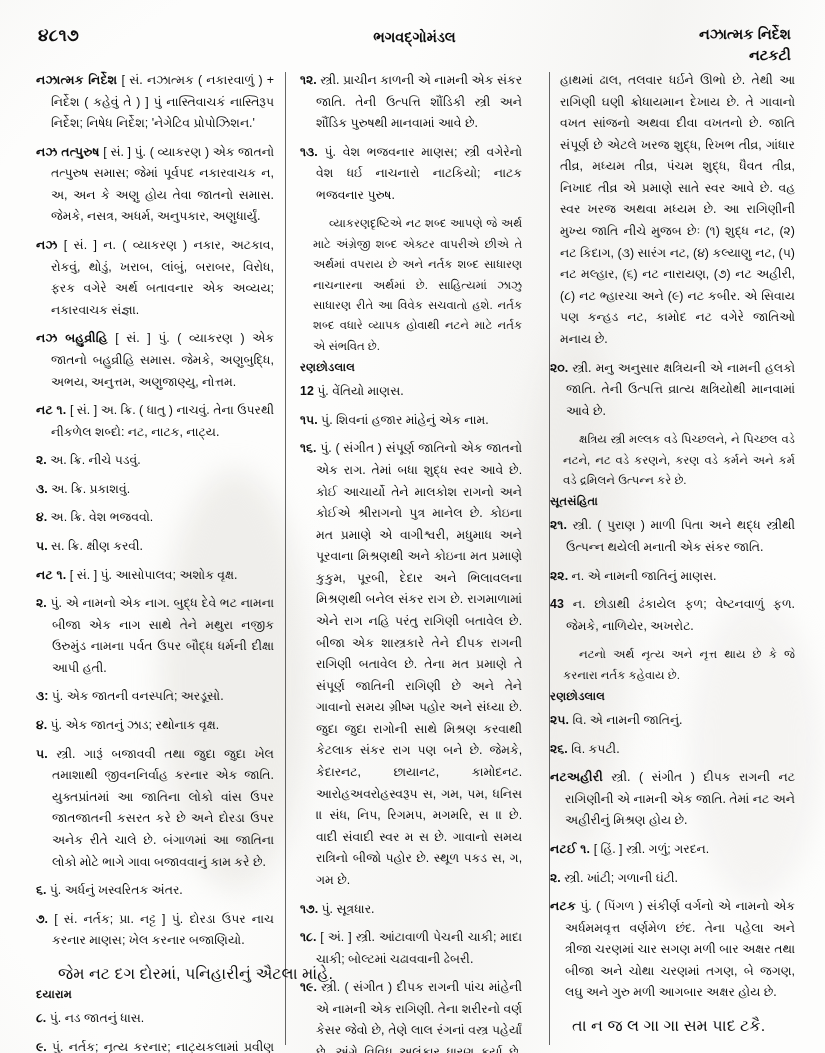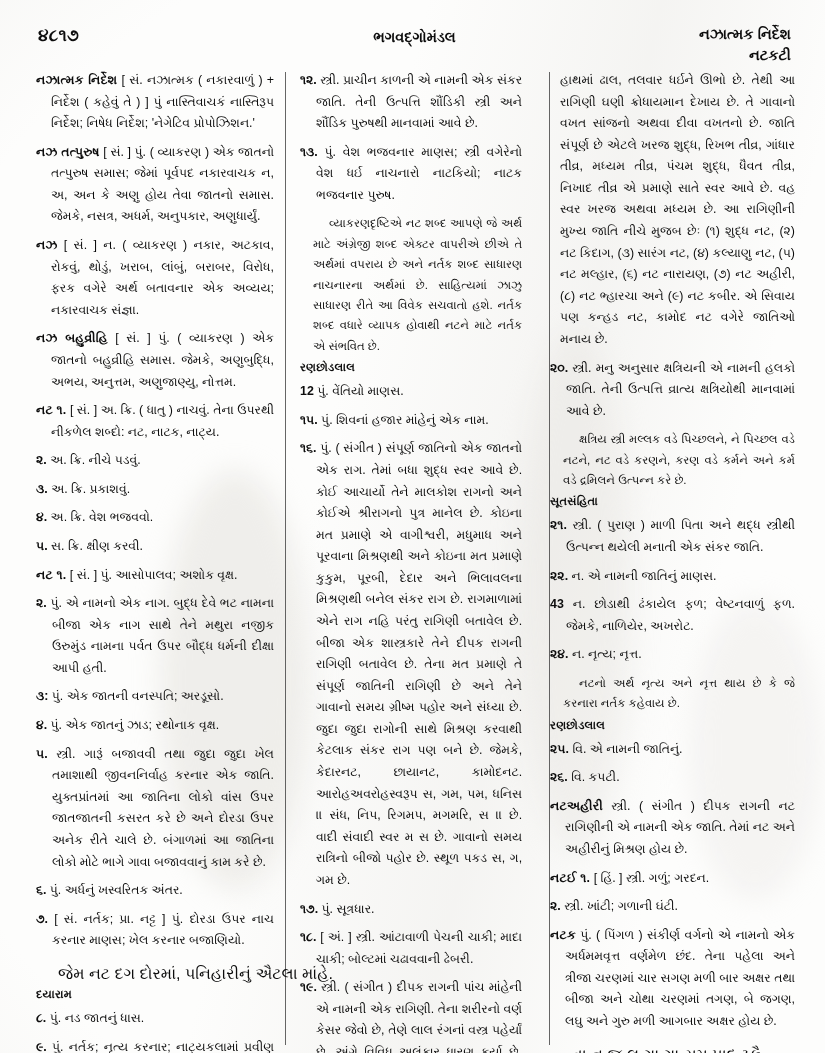--- a/index.html
+++ b/index.html
@@ -212,21 +212,20 @@
         <p class="entry num"><span class="num-lbl">૧૯.</span><span> સ્ત્રી. ( સંગીત ) દીપક રાગની પાંચ માંહેની એ નામની એક રાગિણી. તેના શરીરનો વર્ણ કેસર જેવો છે, તેણે લાલ રંગનાં વસ્ત્ર પહેર્યાં છે, અંગે વિવિધ અલંકાર ધારણ કર્યા છે, હંસ સરખી ગતિ છે, દાસીની પીઠ ઉપર હાથ મૂકેલો છે, ઘણી સખીઓનાં જૂથ સાથે છે. તે હમેશા નાટ્યવિદ્યાનું સાધન કરે છે અથવા એમ પણ છે કે, પુરુષનો પોશાક પહેરી ઘોડા ઉપર સવાર થયેલી છે. તેના જમણા હાથમાં ખુલ્લી તલવાર અને ડાબા હાથમાં દુશ્મનનું કાપેલું માથું છે અને જમીન ઉપર દુશ્મનનું ધડ પડેલું છે તથા તેના સામે એક માણસ</span></p>
       </div>
     <div class="col col-right" id="col-right">
         <p class="entry cont">હાથમાં ઢાલ, તલવાર ધર્ઇને ઊભો છે. તેથી આ રાગિણી ઘણી ક્રોધાયમાન દેખાય છે. તે ગાવાનો વખત સાંજનો અથવા દીવા વખતનો છે. જાતિ સંપૂર્ણ છે એટલે ખરજ શુદ્ધ, રિખભ તીવ્ર, ગાંધાર તીવ્ર, મધ્યમ તીવ્ર, પંચમ શુદ્ધ, ધૈવત તીવ્ર, નિખાદ તીવ્ર એ પ્રમાણે સાતે સ્વર આવે છે. વહ સ્વર ખરજ અથવા મધ્યમ છે. આ રાગિણીની મુખ્ય જાતિ નીચે મુજબ છેઃ (૧) શુદ્ધ નટ, (૨) નટ કિદાગ, (૩) સારંગ નટ, (૪) કલ્યાણુ નટ, (૫) નટ મલ્હાર, (૬) નટ નારાયણ, (૭) નટ અહીરી, (૮) નટ ભ્હારચા અને (૯) નટ કબીર. એ સિવાય પણ કન્હડ નટ, કામોદ નટ વગેરે જાતિઓ મનાય છે.</p>
         <p class="entry num"><span class="num-lbl">૨૦.</span><span> સ્ત્રી. મનુ અનુસાર ક્ષત્રિયની એ નામની હલકો જાતિ. તેની ઉત્પત્તિ વ્રાત્ય ક્ષત્રિયોથી માનવામાં આવે છે.</span></p>
         <p class="quote"><span>ક્ષત્રિય સ્ત્રી મલ્લક વડે પિચ્છલને, ને પિચ્છલ વડે નટને, નટ વડે કરણને, કરણ વડે કર્મને અને કર્મ વડે દ્રમિલને ઉત્પન્ન કરે છે.</span></p>
         <span class="attrib">સૂતસંહિતા</span>
         <p class="entry num"><span class="num-lbl">૨૧.</span><span> સ્ત્રી. ( પુરાણ ) માળી પિતા અને થદ્ધ સ્ત્રીથી ઉત્પન્ન થયેલી મનાતી એક સંકર જાતિ.</span></p>
         <p class="entry num"><span class="num-lbl">૨૨.</span><span> ન. એ નામની જાતિનું માણસ.</span></p>
         <p class="entry num"><span class="num-lbl">43</span><span> ન. છોડાથી ઢંકાયેલ ફળ; વેષ્ટનવાળું ફળ. જેમકે, નાળિયેર, અખરોટ.</span></p>
-        <p class="entry num"><span class="num-lbl">૨૪.</span><span> ન. નૃત્ય; નૃત્ત.</span></p>
         <p class="quote"><span>નટનો અર્થ નૃત્ય અને નૃત્ત થાય છે કે જે કરનારા નર્તક કહેવાય છે.</span></p>
         <span class="attrib">રણછોડલાલ</span>
         <p class="entry num"><span class="num-lbl">૨૫.</span><span> વિ. એ નામની જાતિનું.</span></p>
         <p class="entry num"><span class="num-lbl">૨૬.</span><span> વિ. કપટી.</span></p>
         <p class="entry hang"><span class="hw">નટઅહીરી</span><span> સ્ત્રી. ( સંગીત ) દીપક રાગની નટ રાગિણીની એ નામની એક જાતિ. તેમાં નટ અને અહીરીનું મિશ્રણ હોય છે.</span></p>
         <p class="entry hang"><span class="hw">નટઈ ૧.</span><span> [ હિં. ] સ્ત્રી. ગળું; ગરદન.</span></p>
         <p class="entry num"><span class="num-lbl">૨.</span><span> સ્ત્રી. ખાંટી; ગળાની ઘંટી.</span></p>
         <p class="entry hang"><span class="hw">નટક</span><span> પું. ( પિંગળ ) સંકીર્ણ વર્ગનો એ નામનો એક અર્ધમમવૃત્ત વર્ણમેળ છંદ. તેના પહેલા અને ત્રીજા ચરણમાં ચાર સગણ મળી બાર અક્ષર તથા બીજા અને ચોથા ચરણમાં તગણ, બે જગણ, લઘુ અને ગુરુ મળી આગબાર અક્ષર હોય છે.</span></p>
         <div class="verse">
           <div>તા ન જ લ ગા ગા સમ પાદ ટકૈ.</div>

